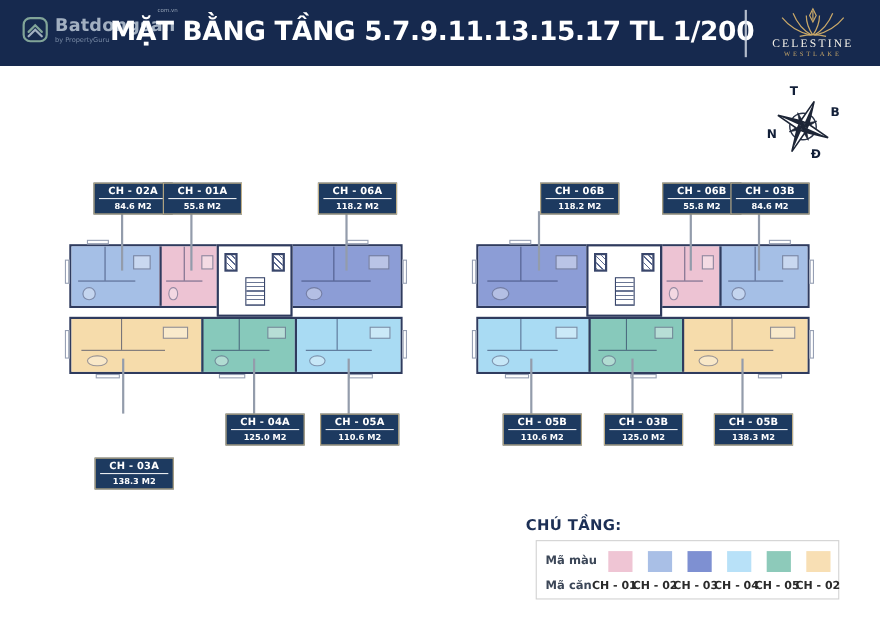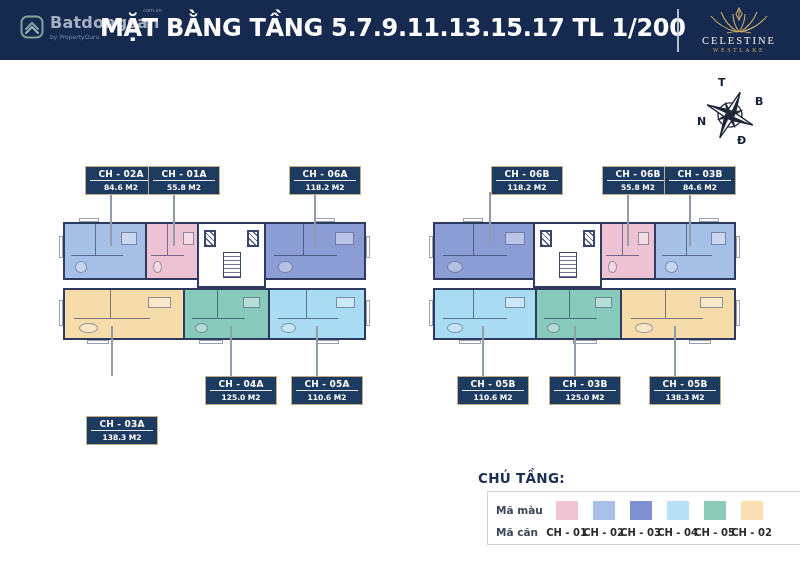--- a/index.html
+++ b/index.html
@@ -57,21 +57,21 @@
   .tag{position:absolute;width:72px;background:var(--tagnavy);border:1px solid #bfae86;
     color:#fff;text-align:center;z-index:6;}
   .tag-code{font-size:9px;font-weight:bold;padding:2px 0 1px;letter-spacing:.2px;white-space:nowrap;}
   .tag-sep{height:1px;background:rgba(255,255,255,.9);margin:0 4px;}
   .tag-area{font-size:7.5px;font-weight:bold;padding:2px 0;white-space:nowrap;}
   .leader{position:absolute;width:2px;background:var(--leader);z-index:4;}
 
   
   .legend-title{position:absolute;left:478px;top:470px;font-size:13.5px;font-weight:bold;
     color:#1c2f55;letter-spacing:.3px;}
-  .legend-box{position:absolute;left:487px;top:491px;width:314px;height:54px;
+  .legend-box{position:absolute;left:487px;top:491px;width:276px;height:54px;
     background:#fff;border:1px solid #d2d2d2;padding:7px 0 0 8px;}
   .legend-row{display:flex;align-items:center;height:22px;}
   .legend-label{width:52px;font-size:10.5px;font-weight:bold;color:#3c4758;}
   .legend-cell{width:37px;display:flex;justify-content:center;}
   .swatch{width:22px;height:19px;}
   .legend-code{font-size:10px;font-weight:bold;color:#2a2a2a;white-space:nowrap;}
 </style>
 </head>
 <body>
 

